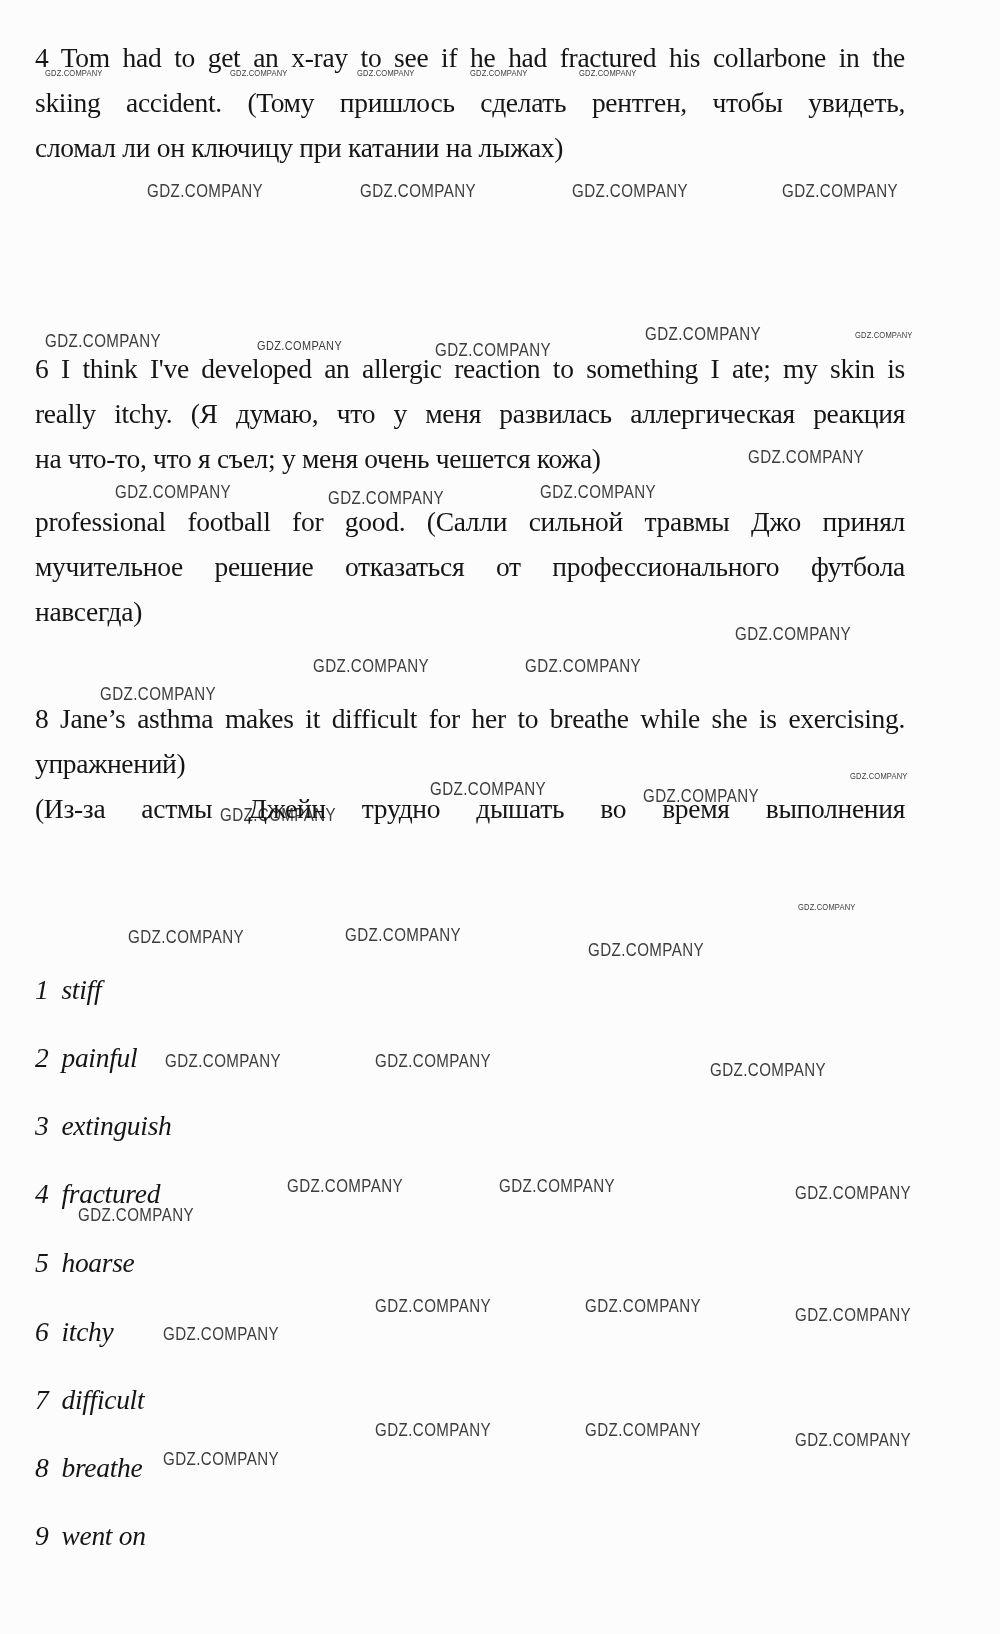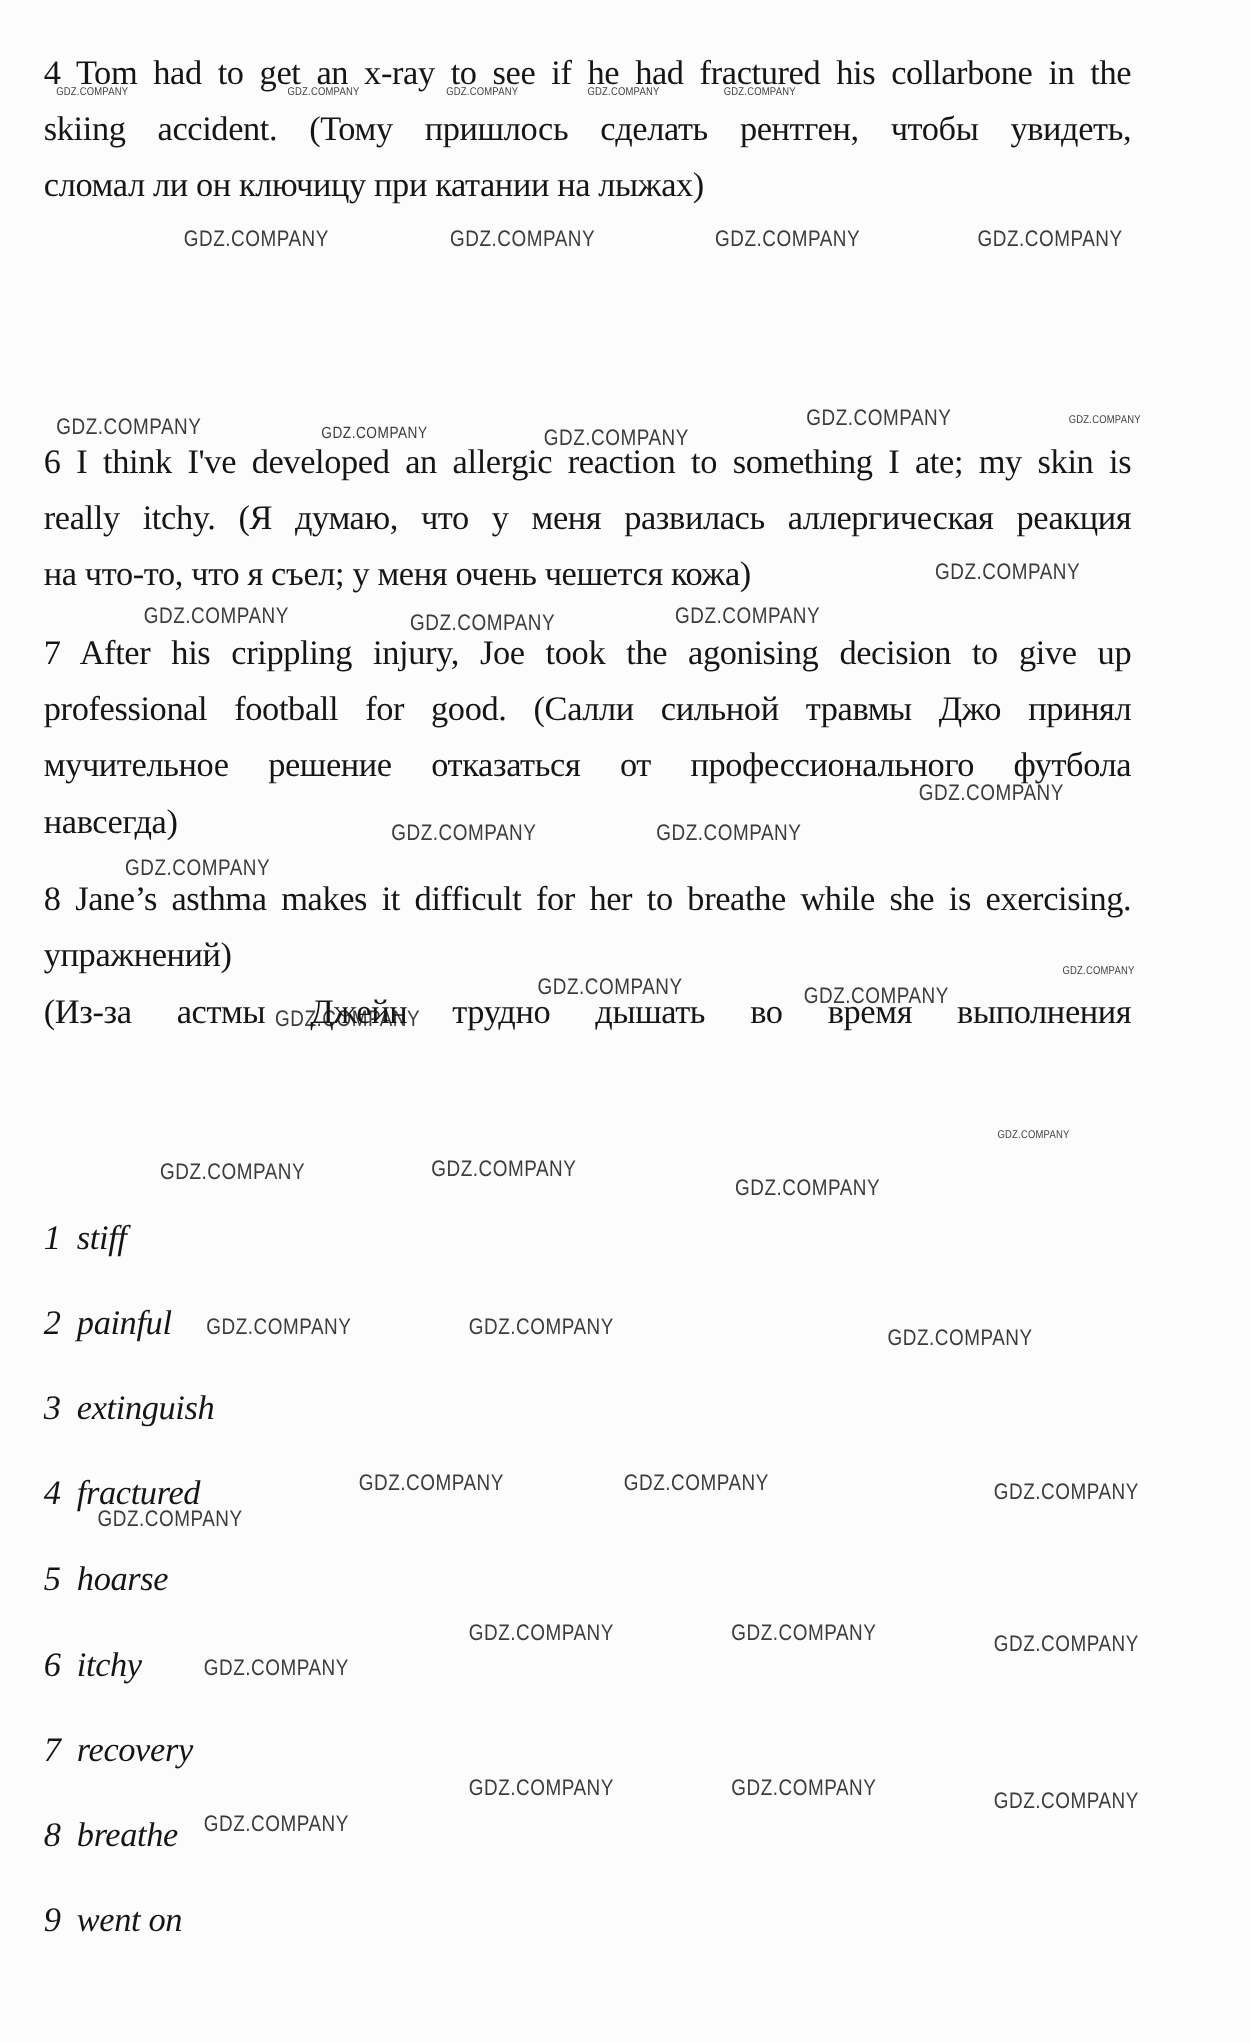--- a/index.html
+++ b/index.html
@@ -117,21 +117,20 @@
   </div>
 
 
   <div class="para" style="top:346px">
     <div class="line">6 I think I've developed an allergic reaction to something I ate; my skin is</div>
     <div class="line">really itchy. (Я думаю, что у меня развилась аллергическая реакция</div>
     <div class="line last">на что-то, что я съел; у меня очень чешется кожа)</div>
   </div>
 
   <div class="para" style="top:499px">
-    <div class="line">7 After his crippling injury, Joe took the agonising decision to give up</div>
     <div class="line">professional football for good. (Салли сильной травмы Джо принял</div>
     <div class="line">мучительное решение отказаться от профессионального футбола</div>
     <div class="line last">навсегда)</div>
   </div>
 
   <div class="para" style="top:696px">
     <div class="line">8 Jane’s asthma makes it difficult for her to breathe while she is exercising.</div>
     <div class="line last">упражнений)</div>
     <div class="line">(Из-за астмы Джейн трудно дышать во время выполнения</div>
   </div>
@@ -149,21 +148,21 @@
   <div class="word-row" style="top:1171px">
     <span class="num">4</span><span>fractured</span>
   </div>
   <div class="word-row" style="top:1240px">
     <span class="num">5</span><span>hoarse</span>
   </div>
   <div class="word-row" style="top:1309px">
     <span class="num">6</span><span>itchy</span>
   </div>
   <div class="word-row" style="top:1377px">
-    <span class="num">7</span><span>recovery</span>
+    <span class="num">7</span><span>difficult</span>
   </div>
   <div class="word-row" style="top:1445px">
     <span class="num">8</span><span>breathe</span>
   </div>
   <div class="word-row" style="top:1513px">
     <span class="num">9</span><span>went on</span>
   </div>
 
 </div>
 

